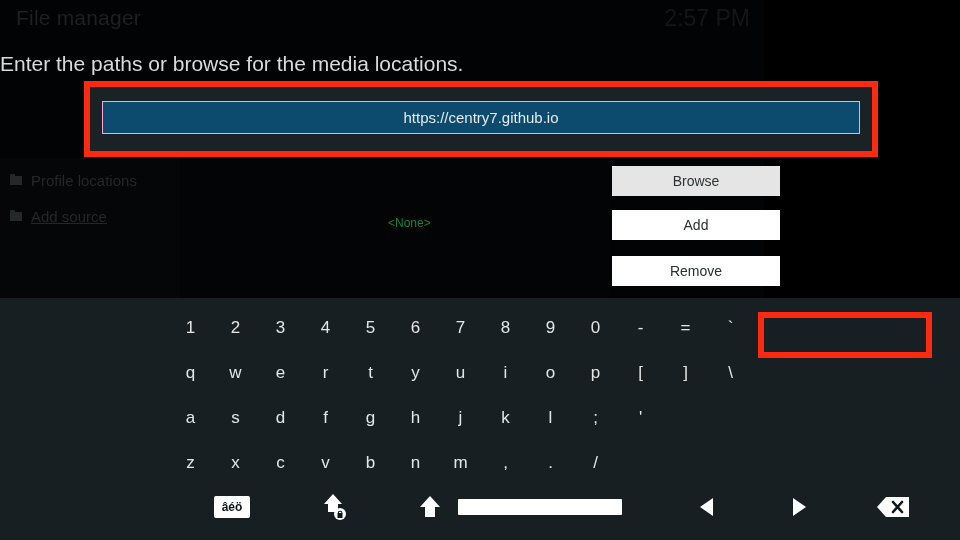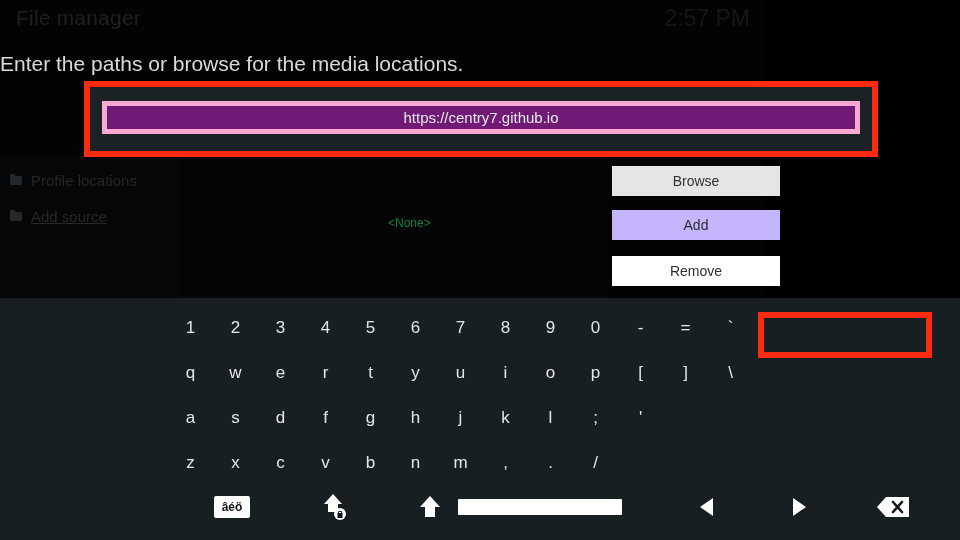--- a/index.html
+++ b/index.html
@@ -55,22 +55,22 @@
     position: absolute;
     left: 90px; top: 87px;
     width: 782px; height: 64px;
     background: #1b2225;
     box-sizing: border-box;
   }
   .edit-field {
     position: absolute;
     left: 102px; top: 101px;
     width: 758px; height: 33px;
-    background: #701a75;
-    border: 5px solid #f9a8d4;
+    background: #0c4a6e;
+    border: 1px solid #f9a8d4;
     box-sizing: border-box;
     display: flex;
     align-items: center;
     justify-content: center;
     color: #e7e9ea;
     font-size: 15px;
   }
 
   
   .list-area { position: absolute; left: 0; top: 158px; width: 960px; height: 140px; }
@@ -114,21 +114,21 @@
 
   .side-btn {
     position: absolute;
     left: 0; width: 168px; height: 30px;
     background: #0a0d0e;
     display: flex; align-items: center; justify-content: center;
     font-size: 14px;
     color: #2a2f31;
   }
   #btn-browse { top: 8px;  color: #2e3335; background: #e5e5e5;}
-  #btn-add    { top: 52px; background: #c4b5fd; }
+  #btn-add    { top: 52px; background: #ffffff; }
   #btn-remove { top: 98px; background: #ffffff; }
 
   
   .kb-panel {
     position: absolute;
     left: 0; top: 298px;
     width: 960px; height: 242px;
     background: #171f22;
   }
   .kb-keys { position: absolute; left: 0; top: 0; width: 760px; height: 242px; }

